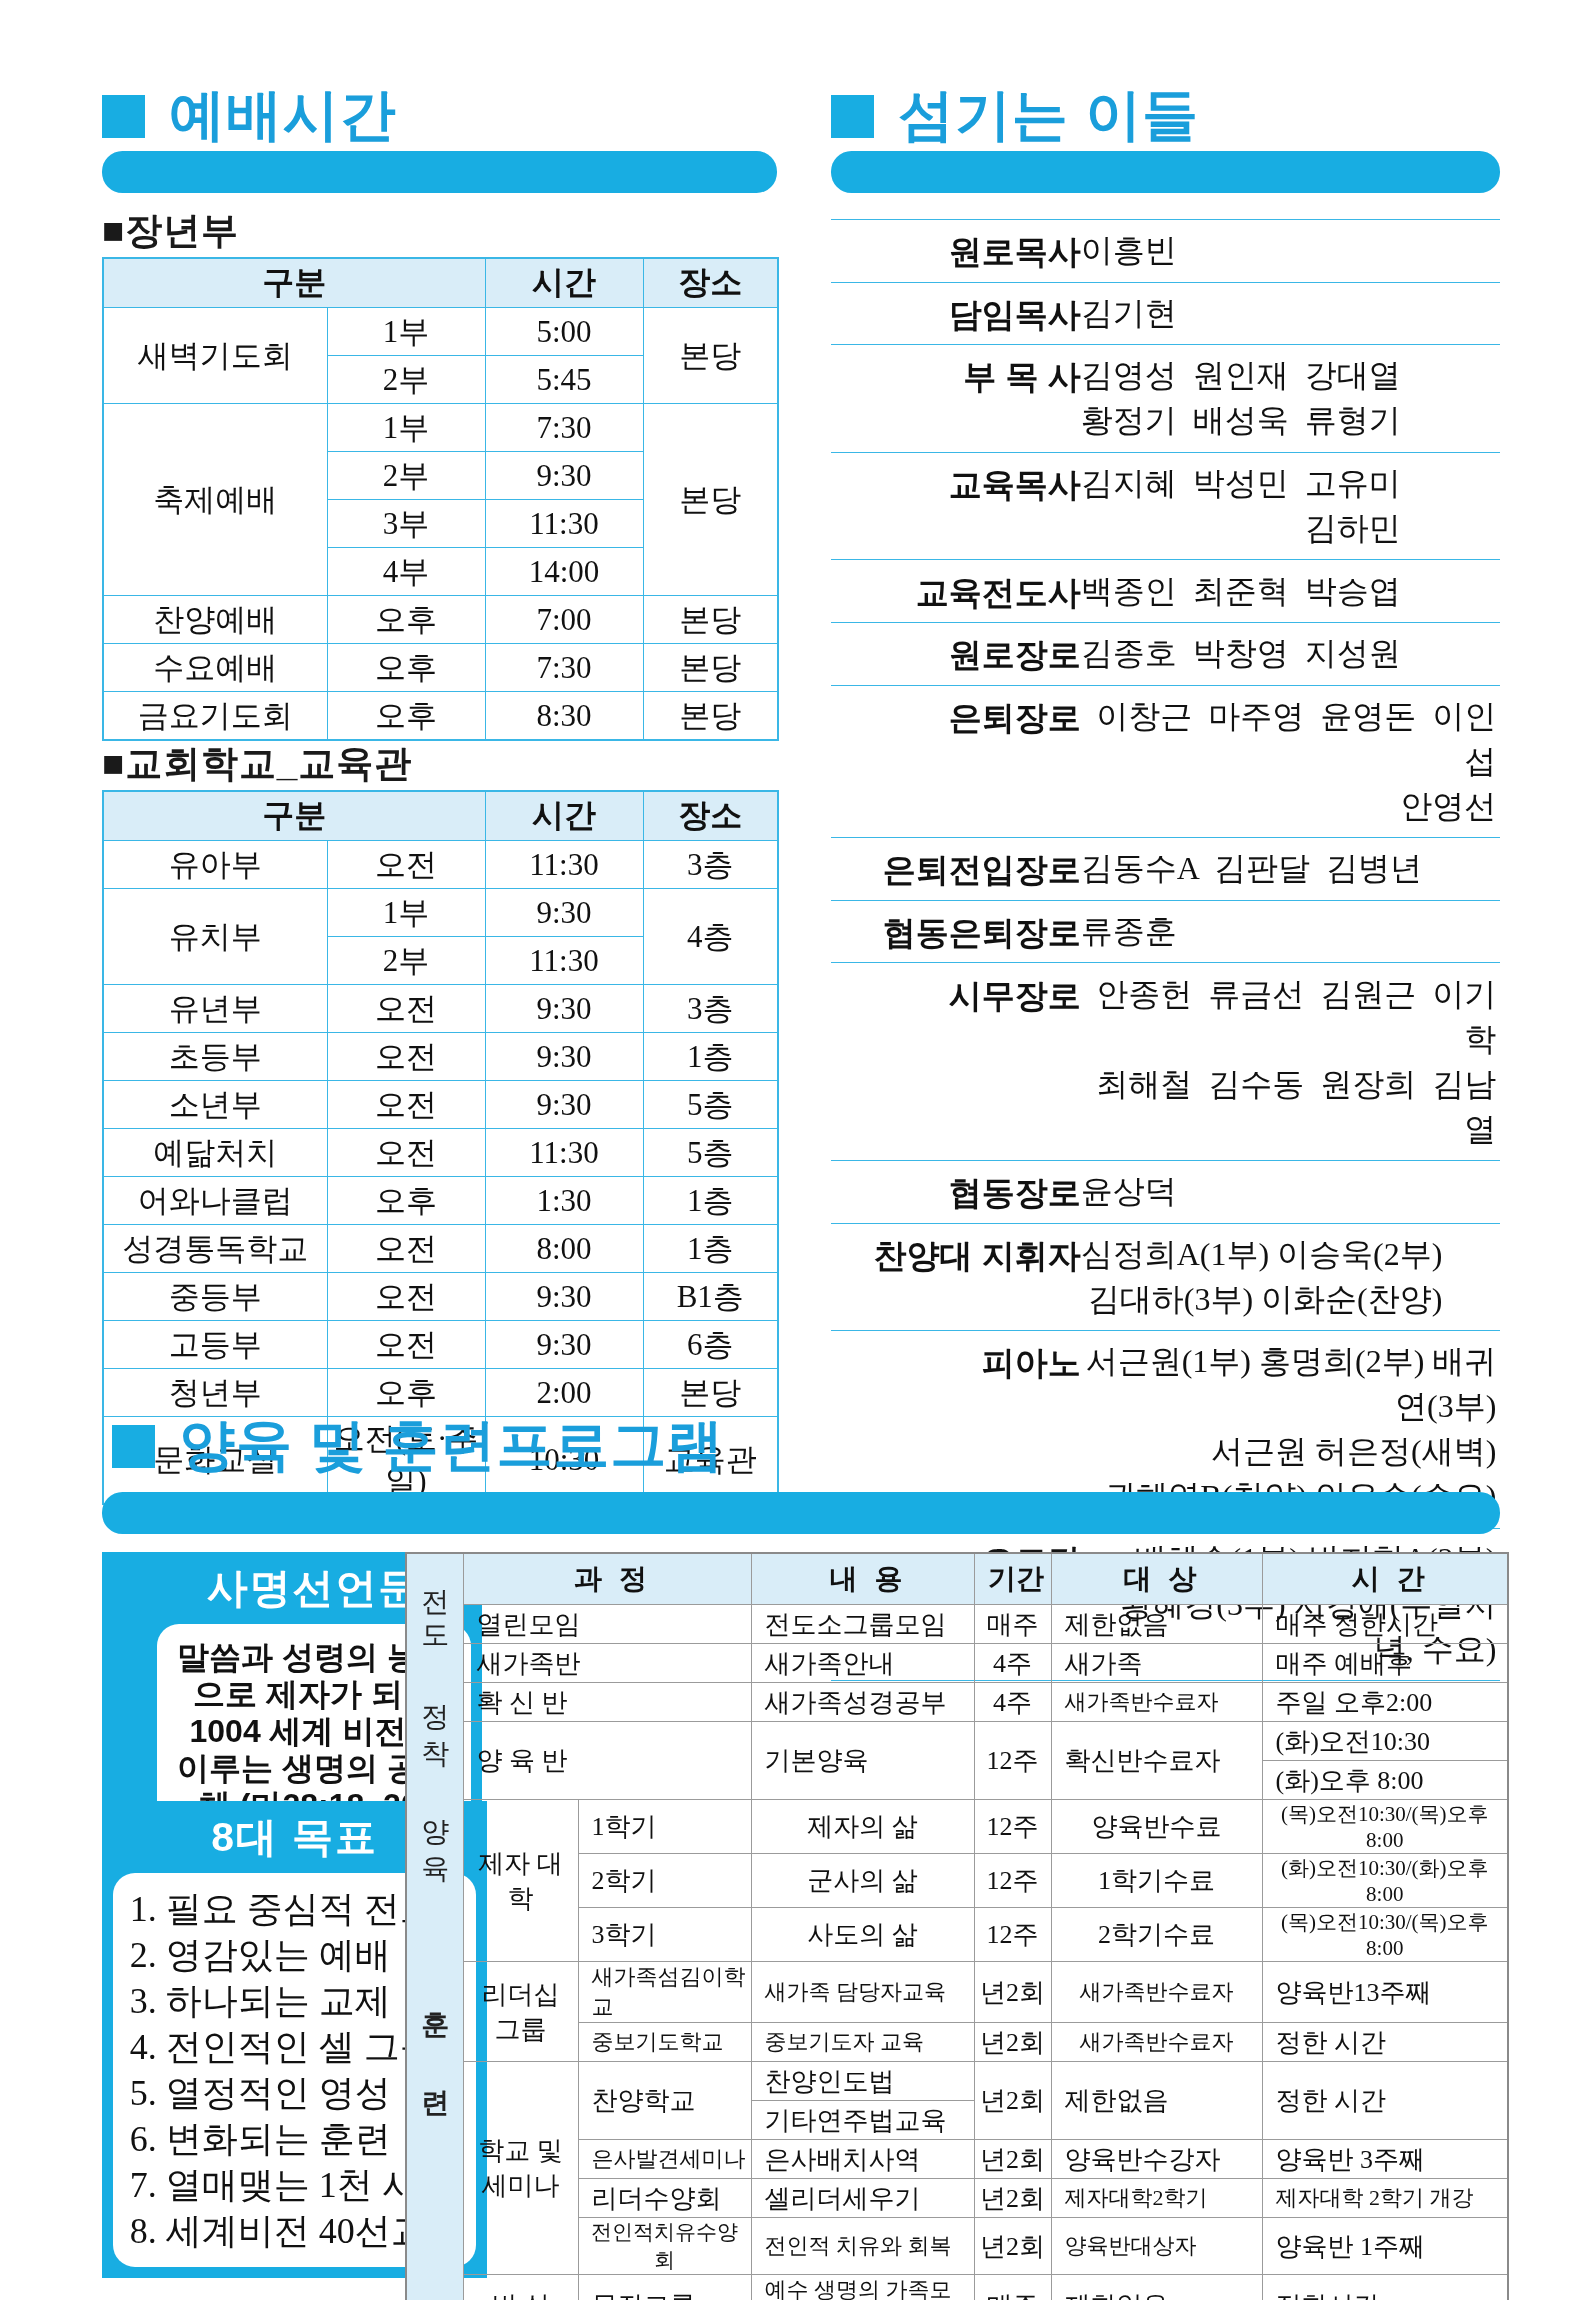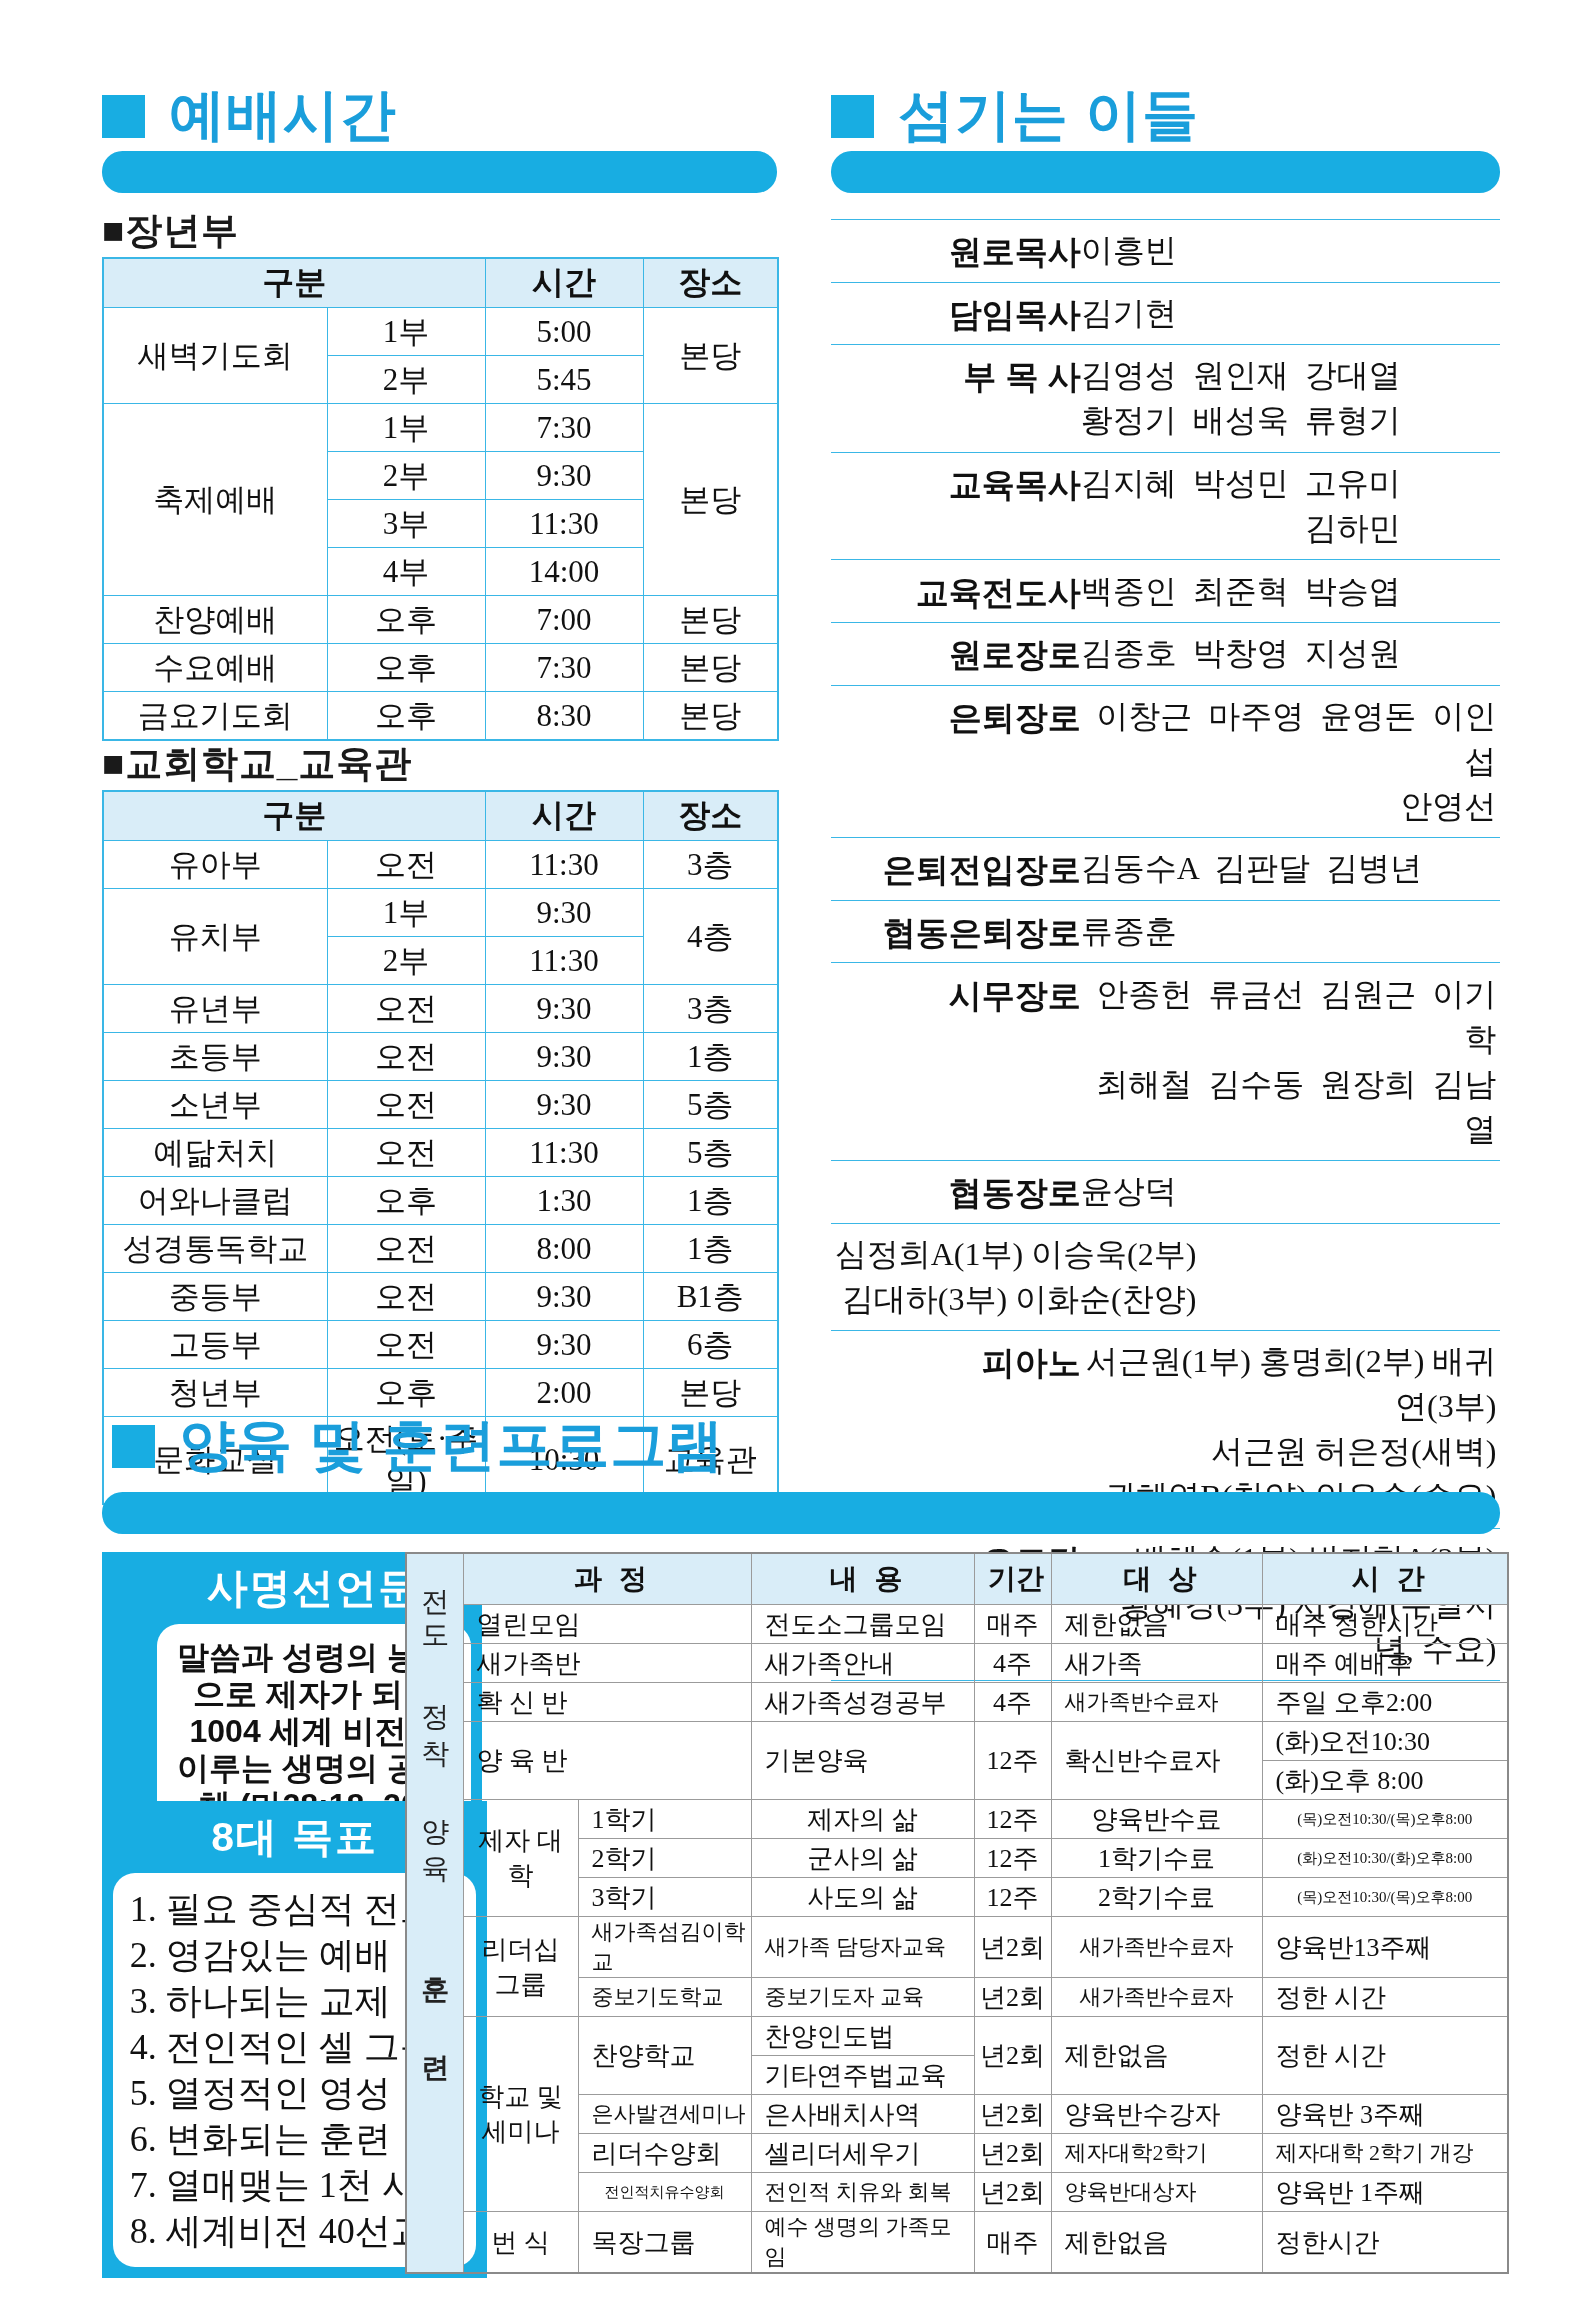--- a/index.html
+++ b/index.html
@@ -35,21 +35,21 @@
   .bluebox{position:absolute;background:var(--accent);padding-bottom:11px;}
   .bluebox .hd{color:#fff;font-weight:bold;font-size:41px;text-align:center;padding:9.3px 0 7.4px;letter-spacing:1.9px;}
   .bluebox .inner{background:#fff;border-radius:22px;margin:0 11px;}
   .mission-text{font-weight:bold;font-size:32px;line-height:37px;text-align:center;padding:15px 13px;font-family:var(--sans);}
   .goals-list{font-family:var(--serif);font-size:36px;line-height:46px;padding:13px 9.3px 13px 16.7px;}
 
   table.ttable{position:absolute;border-collapse:collapse;table-layout:fixed;border:2.8px solid #8a8a8a;}
   table.ttable th{background:var(--hdrfill);font-weight:bold;font-size:28px;border:1.9px solid var(--gray);height:48px;font-family:Liberation Mono, monospace;padding-left:8px;}
   table.ttable td{border:1.9px solid var(--gray);font-family:var(--serif);font-size:26px;height:38px;text-align:center;padding:0 3.7px;}
   table.ttable td.lt{text-align:left;padding-left:13px;}
-  table.ttable td.tsm{font-size:15px;padding:0 4px;text-align:center;}
+  table.ttable td.tsm{font-size:21px;padding:0 4px;text-align:center;}
   table.ttable td.csm{font-size:22px;}
   td.strip{position:relative;background:var(--hdrfill);border:1.9px solid var(--gray);}
   .v{position:absolute;left:50%;transform:translateX(-50%);writing-mode:vertical-rl;text-orientation:upright;font-family:var(--serif);font-size:28px;letter-spacing:9.3px;white-space:pre;color:#222;}
   .v1{top:15px;}
   .v2{top:56%;font-family:var(--sans);font-weight:bold;}
   td.glabel{font-size:26px;}
 </style>
 </head>
 <body>
 
@@ -297,20 +297,21 @@
             <div>최해철  김수동  원장희  김남열</div>
           </div>
       </div>
       <div class="entry">
         <div class="role">협동장로</div>
         <div class="names">
             <div>윤상덕</div>
           </div>
       </div>
       <div class="entry">
+        <div class="role">찬양대 지휘자</div>
         <div class="names">
             <div>심정희A(1부) 이승욱(2부)</div>
             <div>김대하(3부) 이화순(찬양)</div>
           </div>
       </div>
       <div class="entry">
         <div class="role">피아노</div>
         <div class="names">
             <div>서근원(1부) 홍명희(2부) 배귀연(3부)</div>
             <div>서근원 허은정(새벽)</div>

